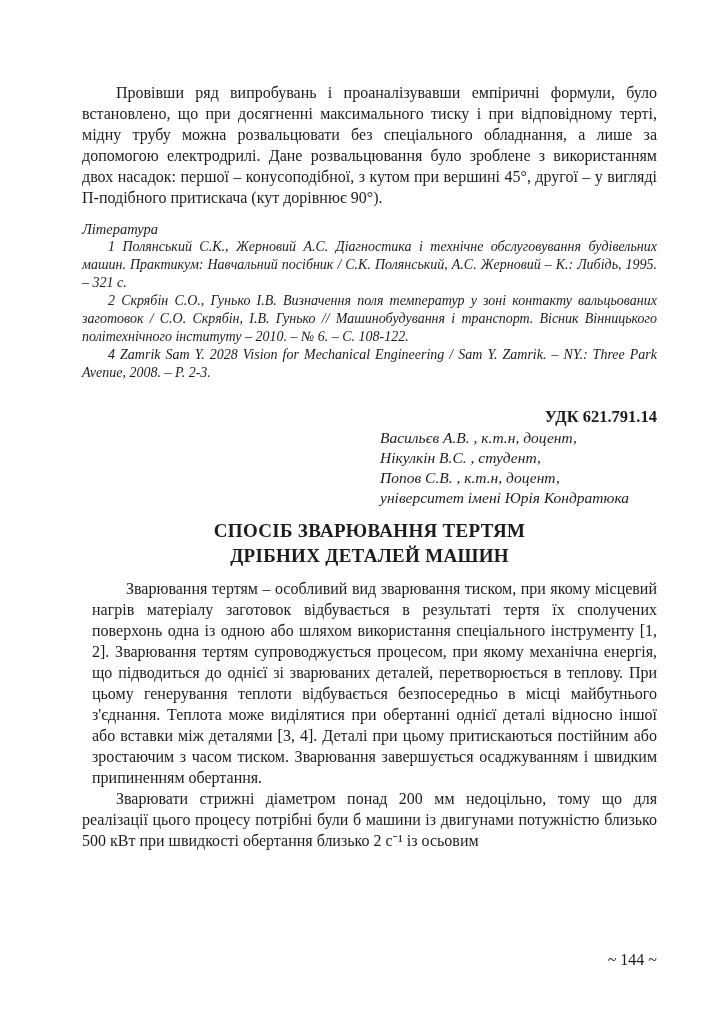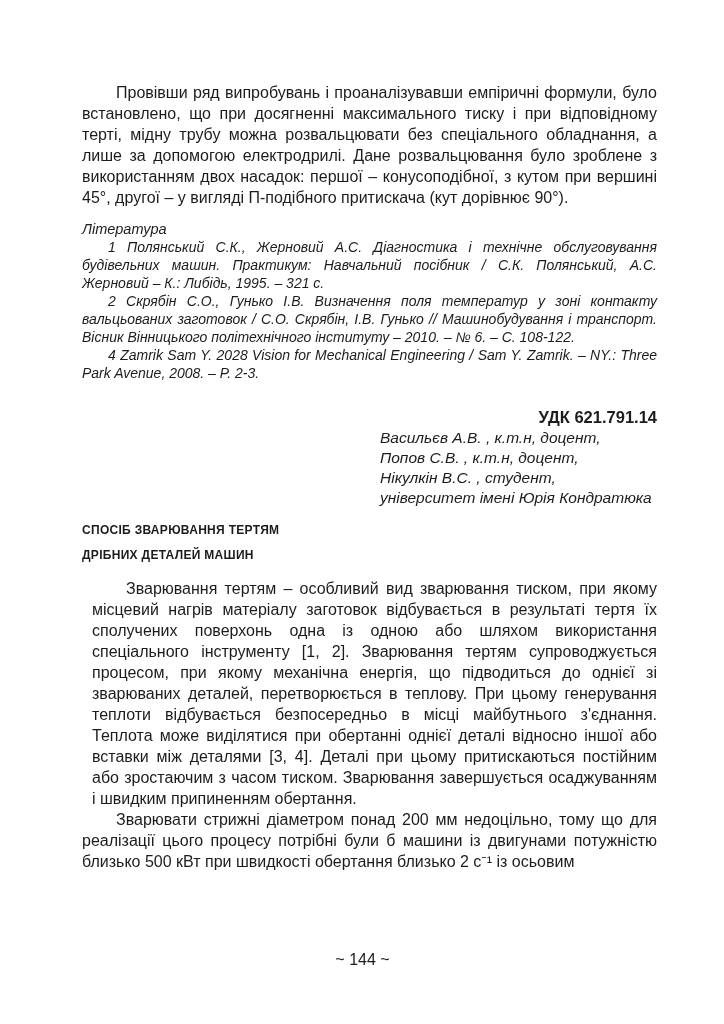--- a/index.html
+++ b/index.html
@@ -8,21 +8,21 @@
     background: #ffffff;
   }
   .page {
     position: relative;
     width: 724px;
     height: 1024px;
     margin: 0 auto;
     background: #ffffff;
     box-sizing: border-box;
     padding: 82px 67px 0 82px;
-    font-family: Liberation Sans, sans-serif;
+    font-family: Liberation Serif, serif;
     color: #1c1c1c;
     overflow: hidden;
   }
   .body-par {
     margin: 0;
     font-size: 16px;
     line-height: 21px;
     text-align: justify;
     text-indent: 34px;
   }
@@ -51,35 +51,36 @@
     margin-left: 298px;
     font-style: italic;
     font-size: 15.5px;
     line-height: 20px;
   }
   .authors div {
     white-space: nowrap;
   }
   .article-title {
     margin: 10px 0 0 0;
+    text-align: center;
     font-weight: bold;
-    font-size: 12px;
+    font-size: 19px;
     line-height: 25px;
     letter-spacing: 0.3px;
   }
   .first-after-title {
     margin-top: 10px;
     margin-left: 10px;
   }
   .page-number {
     position: absolute;
     left: 68px;
     right: 67px;
     bottom: 55px;
-    text-align: center;
+    text-align: right;
     font-size: 16px;
   }
 </style>
 </head>
 <body>
 
 <div class="page">
 
   <p class="body-par">Провівши ряд випробувань і проаналізувавши емпіричні формули, було встановлено, що при досягненні максимального тиску і при відповідному терті, мідну трубу можна розвальцювати без спеціального обладнання, а лише за допомогою електродрилі. Дане розвальцювання було зроблене з використанням двох насадок: першої – конусоподібної, з кутом при вершині 45°, другої – у вигляді П-подібного притискача (кут дорівнює 90°).</p>
 
@@ -87,22 +88,22 @@
     <div class="lit-heading">Література</div>
     <p class="lit-item">1 Полянський С.К., Жерновий А.С. Діагностика і технічне обслуговування будівельних машин. Практикум: Навчальний посібник / С.К. Полянський, А.С. Жерновий – К.: Либідь, 1995. – 321 с.</p>
     <p class="lit-item">2 Скрябін С.О., Гунько І.В. Визначення поля температур у зоні контакту вальцьованих заготовок / С.О. Скрябін, І.В. Гунько // Машинобудування і транспорт. Вісник Вінницького політехнічного інституту – 2010. – № 6. – С. 108-122.</p>
     <p class="lit-item">4 Zamrik Sam Y. 2028 Vision for Mechanical Engineering / Sam Y. Zamrik. – NY.: Three Park Avenue, 2008. – P. 2-3.</p>
   </div>
 
   <div class="udc">УДК 621.791.14</div>
 
   <div class="authors">
     <div>Васильєв А.В. , к.т.н, доцент,</div>
+    <div>Нікулкін В.С. , студент,</div>
     <div>Попов С.В. , к.т.н, доцент,</div>
-    <div>Нікулкін В.С. , студент,</div>
     <div>університет імені Юрія Кондратюка</div>
   </div>
 
   <h1 class="article-title">
     <span>СПОСІБ ЗВАРЮВАННЯ ТЕРТЯМ</span><br>
     <span>ДРІБНИХ ДЕТАЛЕЙ МАШИН</span>
   </h1>
 
   <p class="body-par first-after-title">Зварювання тертям – особливий вид зварювання тиском, при якому місцевий нагрів матеріалу заготовок відбувається в результаті тертя їх сполучених поверхонь одна із одною або шляхом використання спеціального інструменту [1, 2]. Зварювання тертям супроводжується процесом, при якому механічна енергія, що підводиться до однієї зі зварюваних деталей, перетворюється в теплову. При цьому генерування теплоти відбувається безпосередньо в місці майбутнього з'єднання. Теплота може виділятися при обертанні однієї деталі відносно іншої або вставки між деталями [3, 4]. Деталі при цьому притискаються постійним або зростаючим з часом тиском. Зварювання завершується осаджуванням і швидким припиненням обертання.</p>
 

